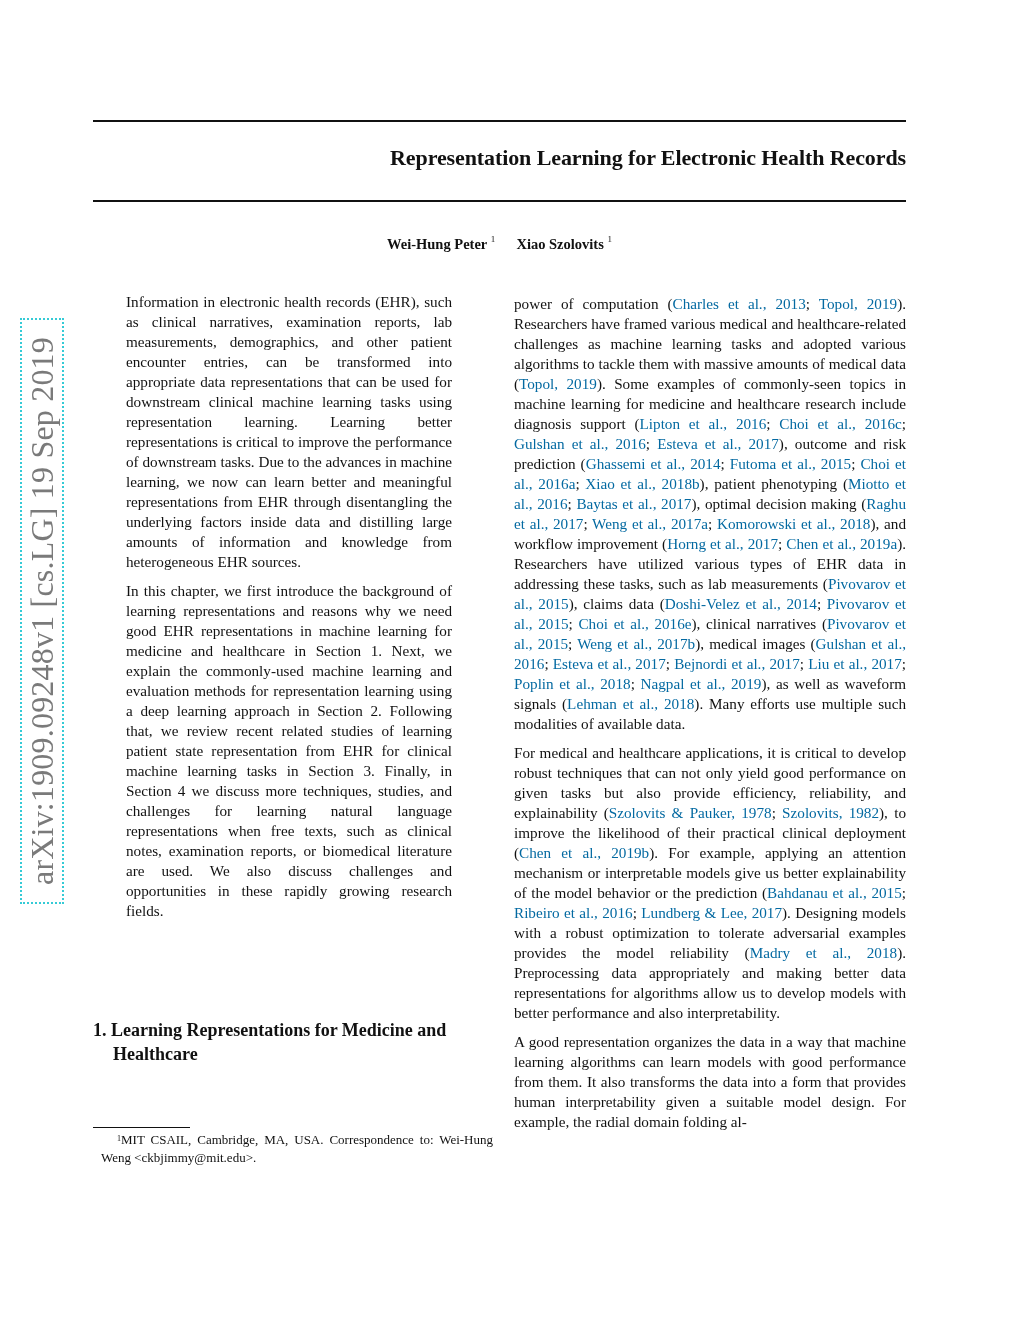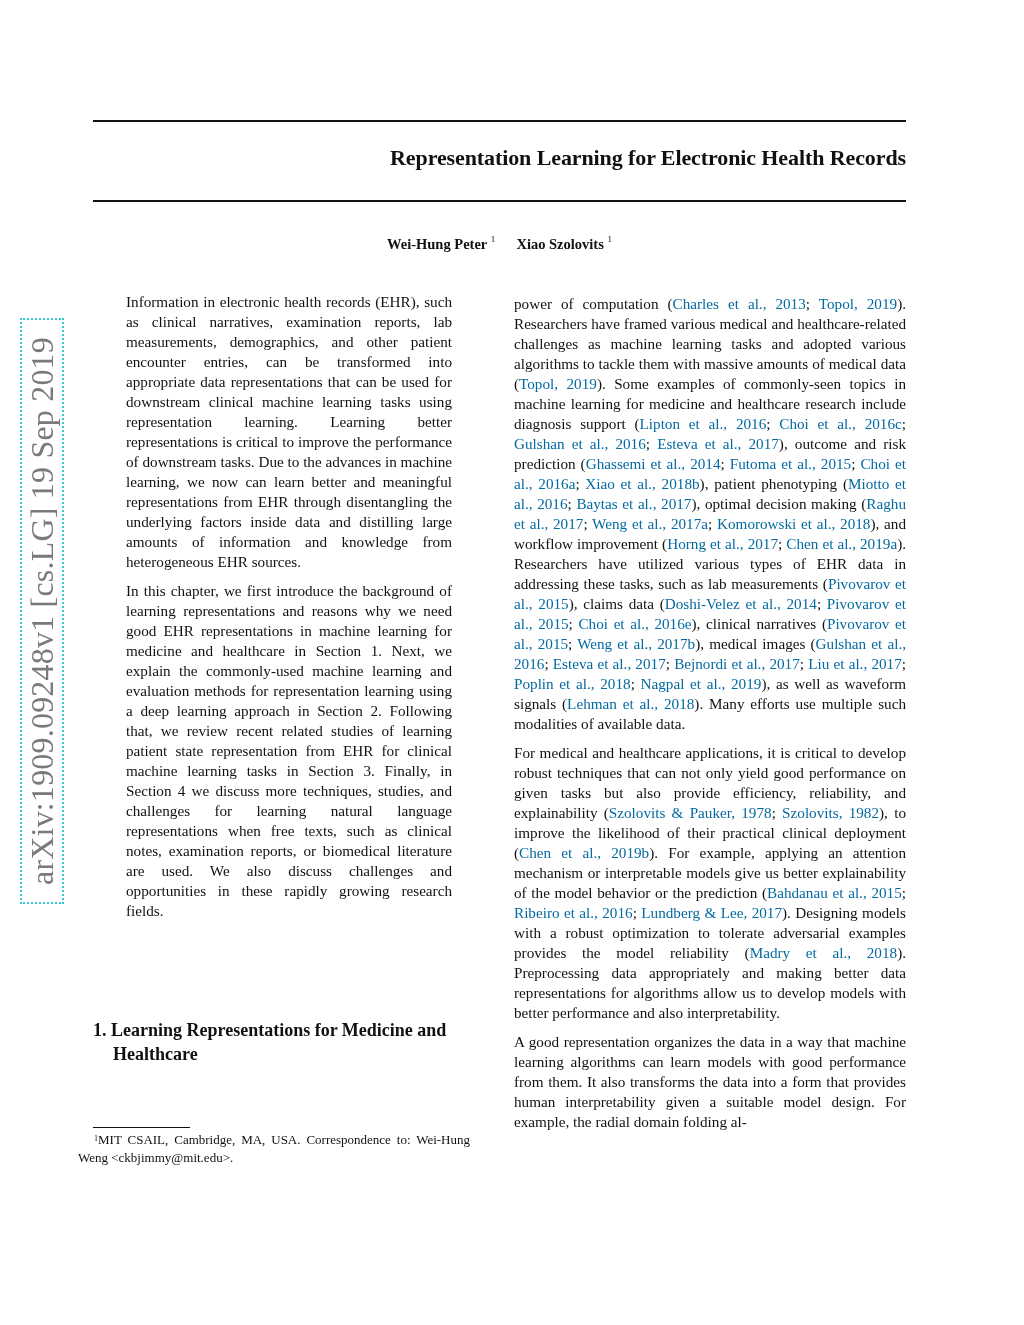--- a/index.html
+++ b/index.html
@@ -27,21 +27,21 @@
   #col-left { left:93px; top:998px; width:392px;margin-top:20px; }
   #col-right { left:514px; top:294px; width:392px; }
 
   .abs-heading { text-align:center; font-weight:bold; font-size:18px; margin:0 0 14px 0; line-height:22px; }
   .para-gap { margin-top:9px !important; }
   .sec-heading { font-weight:bold; font-size:18px; line-height:24px; text-align:left;
                  padding-left:20px; text-indent:-20px; margin:0 0 12px 0; }
   .cite { color:#0369a1; }
 
   .fn-rule { position:absolute; left:93px; top:1127px; width:97px; height:1px; background:#111; }
-  .footnote { position:absolute; left:78px; top:1131px; width:392px; font-size:13px; line-height:18px;
+  .footnote { position:absolute; left:101px; top:1131px; width:392px; font-size:13px; line-height:18px;
               text-align:justify; }
   .footnote sup { font-size:8px; vertical-align:top; position:relative; top:-1px; }
   .footnote .indent { display:inline-block; width:16px; }
 </style>
 </head>
 <body>
 
 <div class="rule" id="rule-top"></div>
 <h1 class="title" style="margin:0;">Representation Learning for Electronic Health Records</h1>
 <div class="rule" id="rule-bottom"></div>

